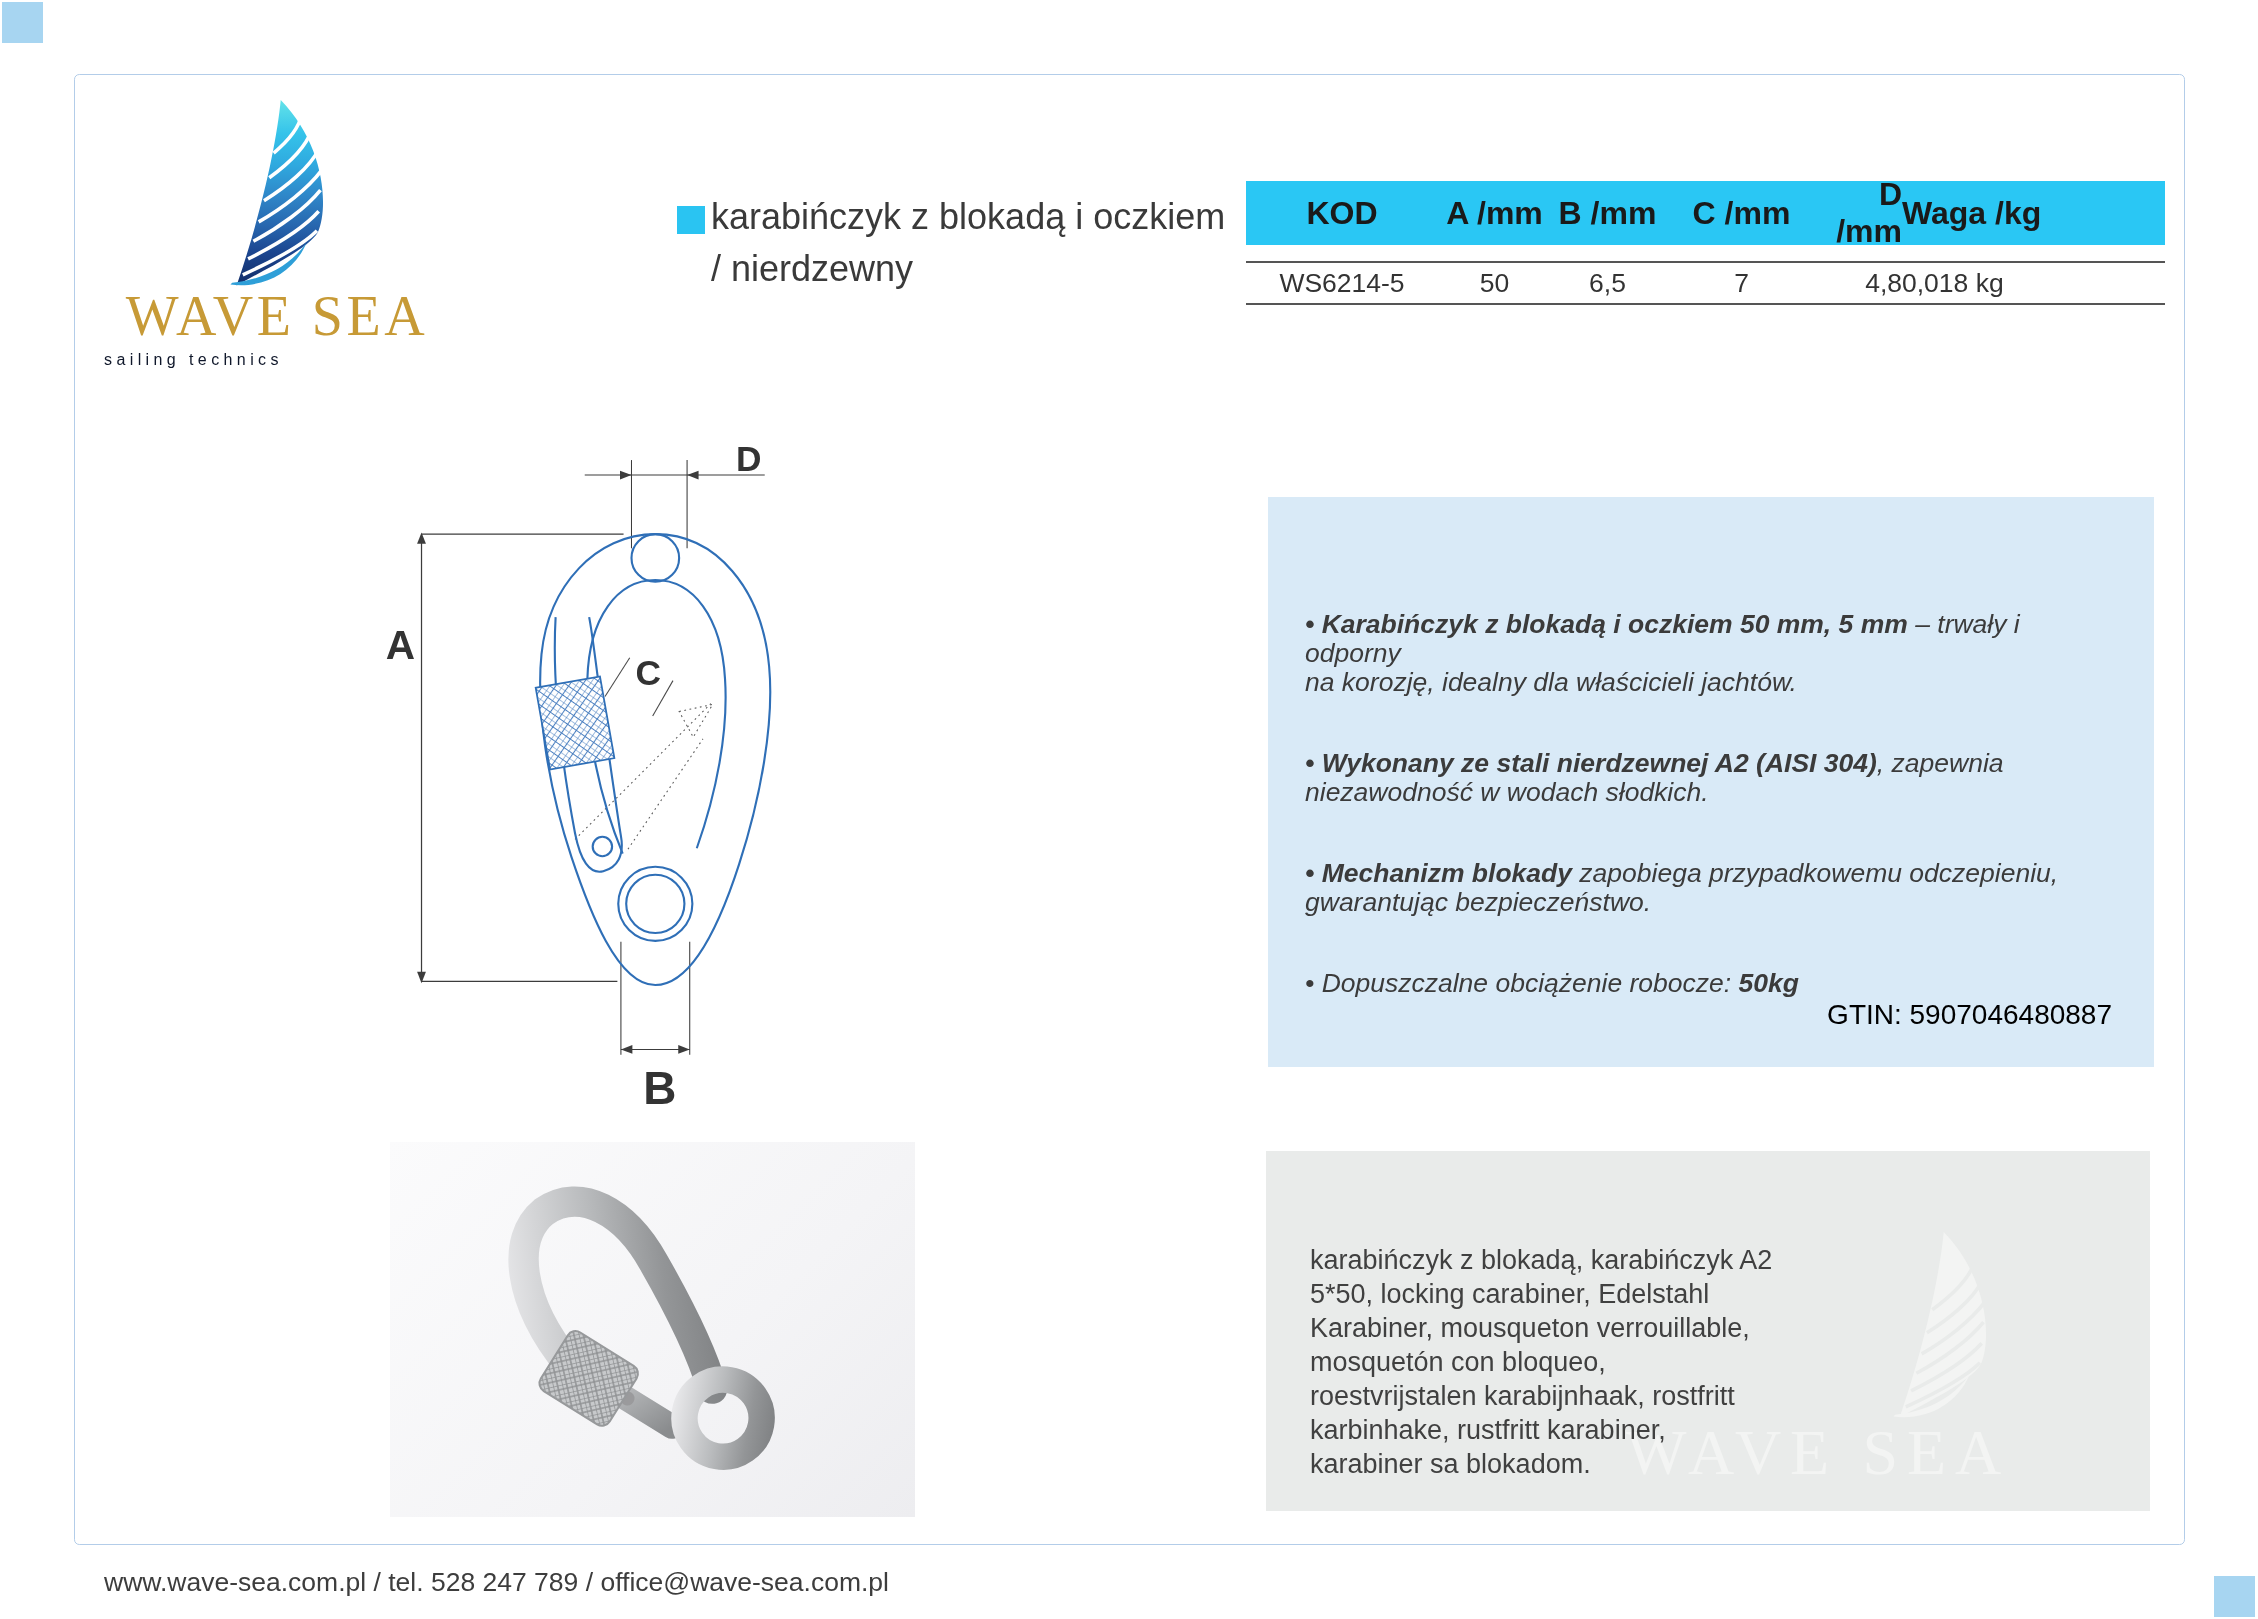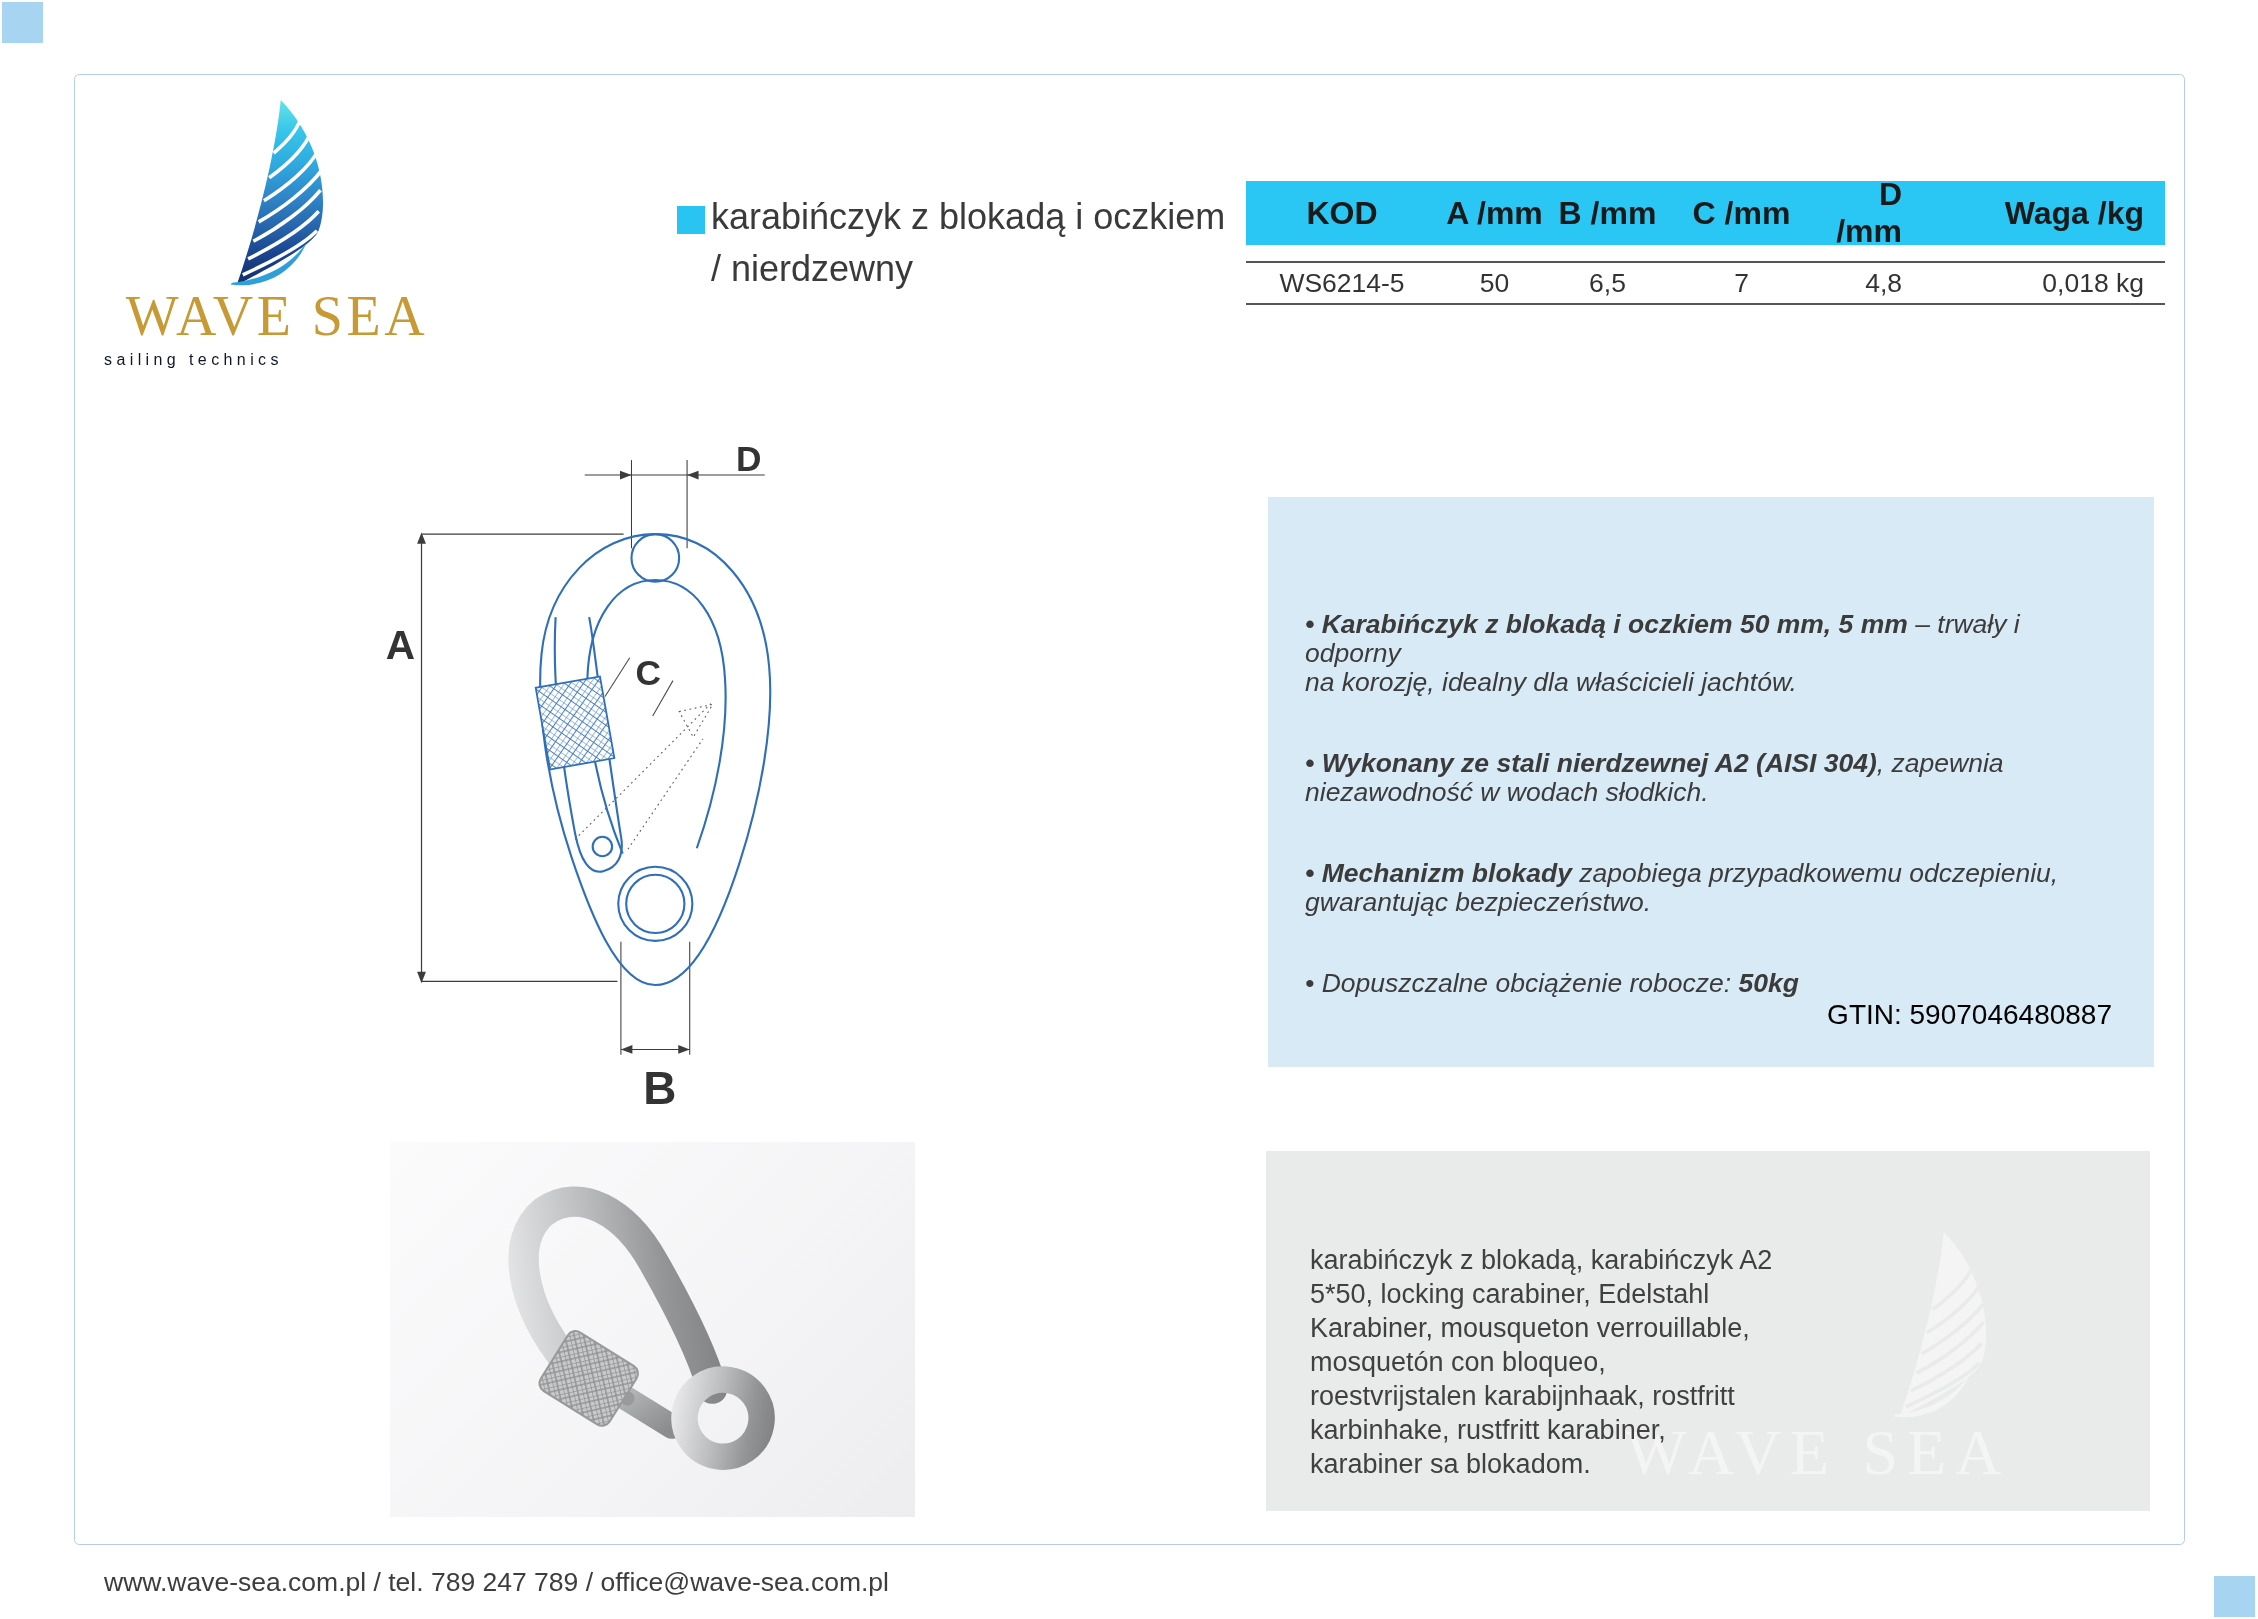--- a/index.html
+++ b/index.html
@@ -22,21 +22,21 @@
   .title-text{position:absolute;left:711px;top:191px;font-size:36px;line-height:52px;color:#3a3a3a;}
   
   .tbl-head{position:absolute;left:1246px;top:181px;width:919px;height:64px;background:#2ac7f4;
             display:flex;align-items:center;font-weight:bold;font-size:32px;color:#1a1a1a;}
   .tbl-row{position:absolute;left:1246px;top:262px;width:919px;height:42px;
            display:flex;align-items:center;font-size:26.5px;color:#333;}
   .tline{position:absolute;left:1246px;width:919px;height:1.8px;background:#555;}
   .tline.l1{top:261px;} .tline.l2{top:303px;}
   .c0{width:192px;text-align:center;} .c1{width:113px;text-align:center;}
   .c2{width:113px;text-align:center;} .c3{width:155px;text-align:center;}
-  .c4{width:83px;text-align:right;}  .c5{width:263px;text-align:right;padding-right:21px;box-sizing:border-box;}
+  .c4{width:83px;text-align:right;}  .c5{width:263px;padding-right:21px;box-sizing:border-box;}
   
   .diagram{position:absolute;left:379px;top:423px;}
   
   .info-box{position:absolute;left:1268px;top:497px;width:886px;height:570px;background:#d9eaf7;}
   .features{position:absolute;left:37px;top:84px;width:803px;font-size:26.5px;line-height:29px;
             color:#3b3b3b;white-space:pre-line;}
   .features p{margin:0 0 23px 0;font-style:italic;}
   .features .b{font-weight:bold;}
   .gtin{position:absolute;left:0;top:502px;width:844px;text-align:right;font-size:28px;color:#000000;}
   
@@ -236,16 +236,16 @@
     <div class="wm-brand">WAVE SEA</div>
     <div class="keywords">karabińczyk z blokadą, karabińczyk A2
 5*50, locking carabiner, Edelstahl
 Karabiner, mousqueton verrouillable,
 mosquetón con bloqueo,
 roestvrijstalen karabijnhaak, rostfritt
 karbinhake, rustfritt karabiner,
 karabiner sa blokadom.</div>
   </div>
 
-  <div class="footer">www.wave-sea.com.pl  /  tel. 789 247 789  /  office@wave-sea.com.pl</div>
+  <div class="footer">www.wave-sea.com.pl  /  tel. 528 247 789  /  office@wave-sea.com.pl</div>
 
 </div>
 
 
 </body></html>

